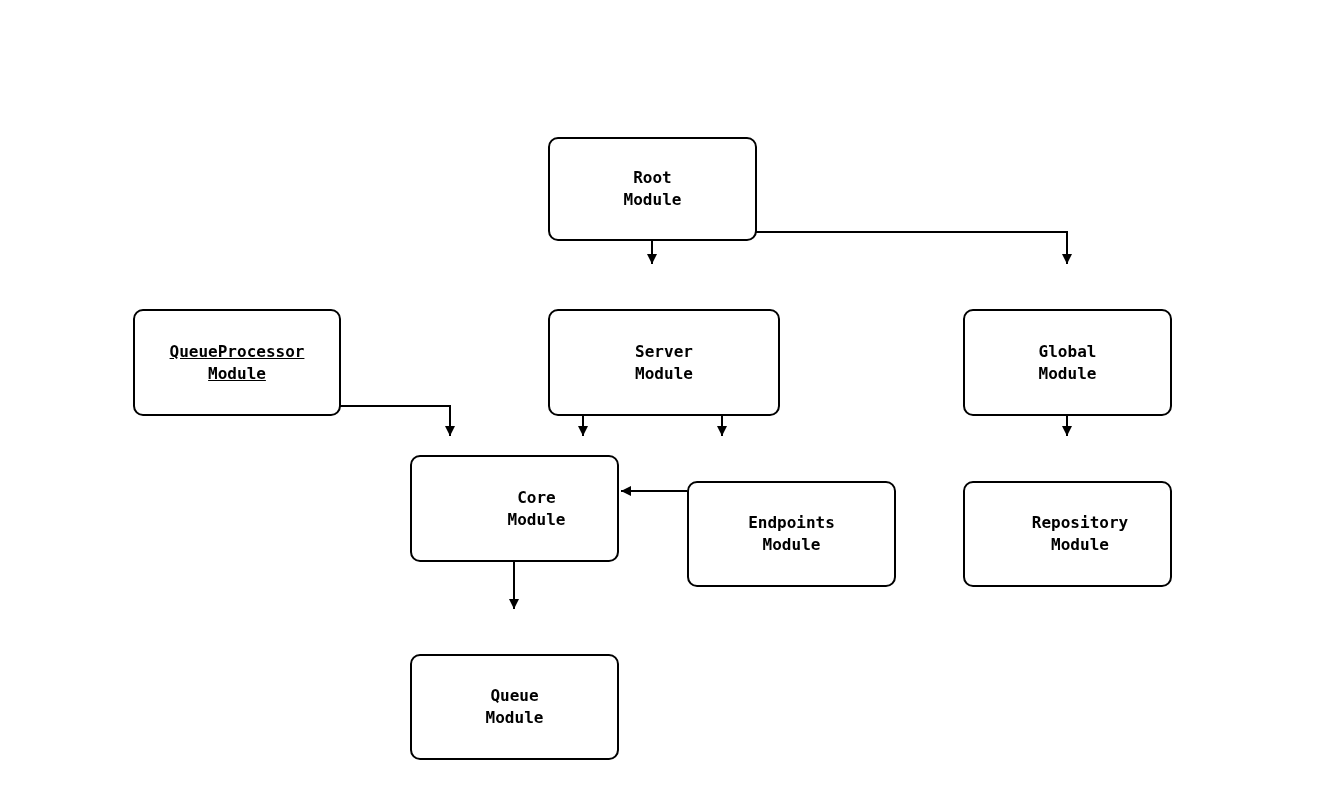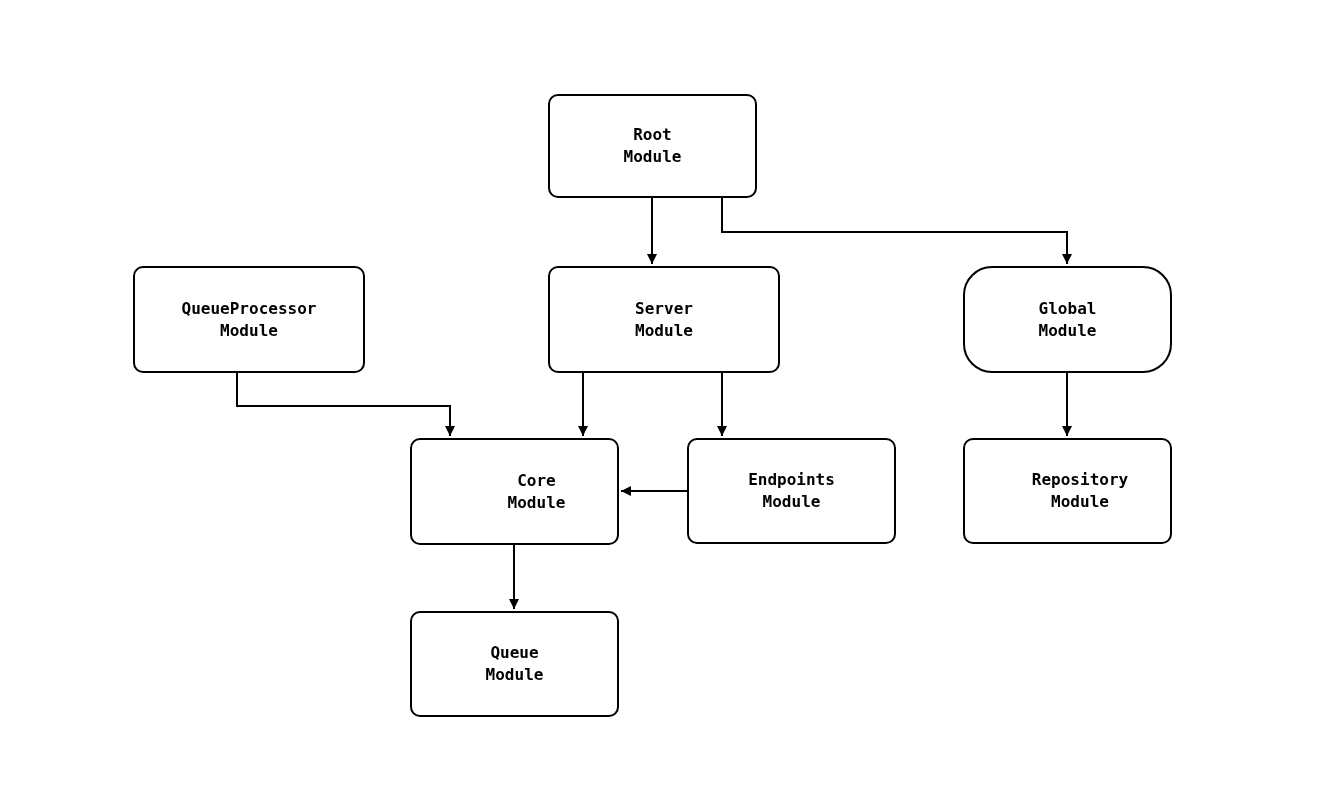--- a/index.html
+++ b/index.html
@@ -26,34 +26,35 @@
   .node {
     position: absolute;
     box-sizing: border-box;
     border: 2px solid #000000;
     border-radius: 10px;
     background: #ffffff;
     display: flex;
     align-items: center;
     justify-content: center;
     text-align: center;
+    margin-top: 43px;
   }
   .node .label {
     white-space: pre-line;
     font-size: 16px;
     font-weight: bold;
     line-height: 22px;
     color: #000000;
   }
   
   #n-root          { left: 548px; top:  94px; width: 209px; height: 104px; }
-  #n-queueproc     { left: 133px; top: 266px; width: 232px; height: 107px; }
+  #n-queueproc     { left: 133px; top: 266px; width: 208px; height: 107px; text-decoration: underline; }
   #n-server        { left: 548px; top: 266px; width: 232px; height: 107px; }
-  #n-global        { left: 963px; top: 266px; width: 209px; height: 107px; border-radius: 29px; }
-  #n-core          { left: 410px; top: 438px; width: 209px; height: 107px; padding-left: 44px; }
+  #n-global        { left: 963px; top: 266px; width: 209px; height: 107px; }
+  #n-core          { left: 410px; top: 412px; width: 209px; height: 107px; padding-left: 44px; }
   #n-endpoints     { left: 687px; top: 438px; width: 209px; height: 106px; }
   #n-repository    { left: 963px; top: 438px; width: 209px; height: 106px; padding-left: 25px; }
   #n-queue         { left: 410px; top: 611px; width: 209px; height: 106px; }
 </style>
 </head>
 <body>
 
 <div class="canvas">
 
   <svg class="edges-layer" width="1337" height="809" viewBox="0 0 1337 809" xmlns="http://www.w3.org/2000/svg">

